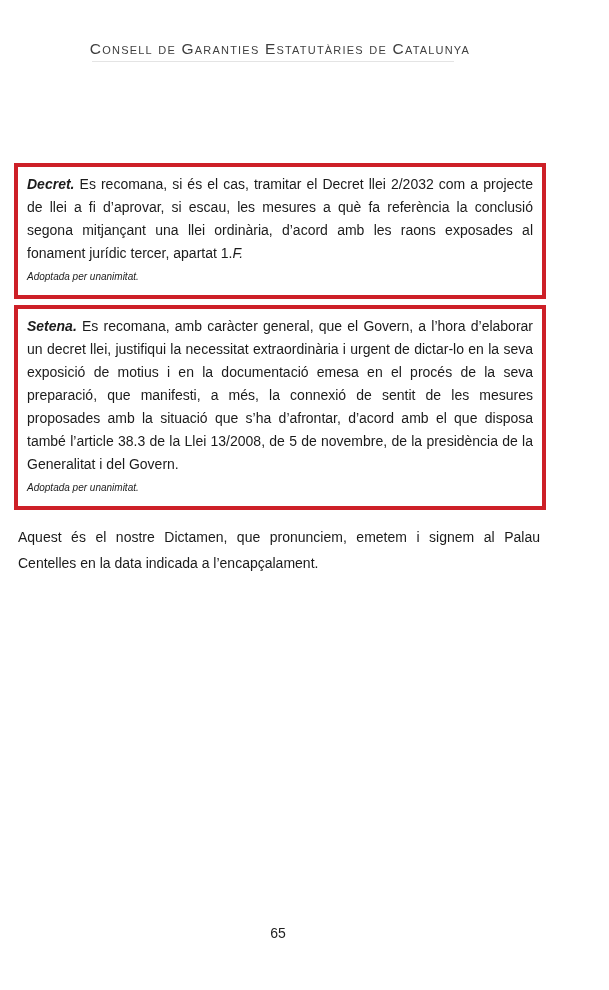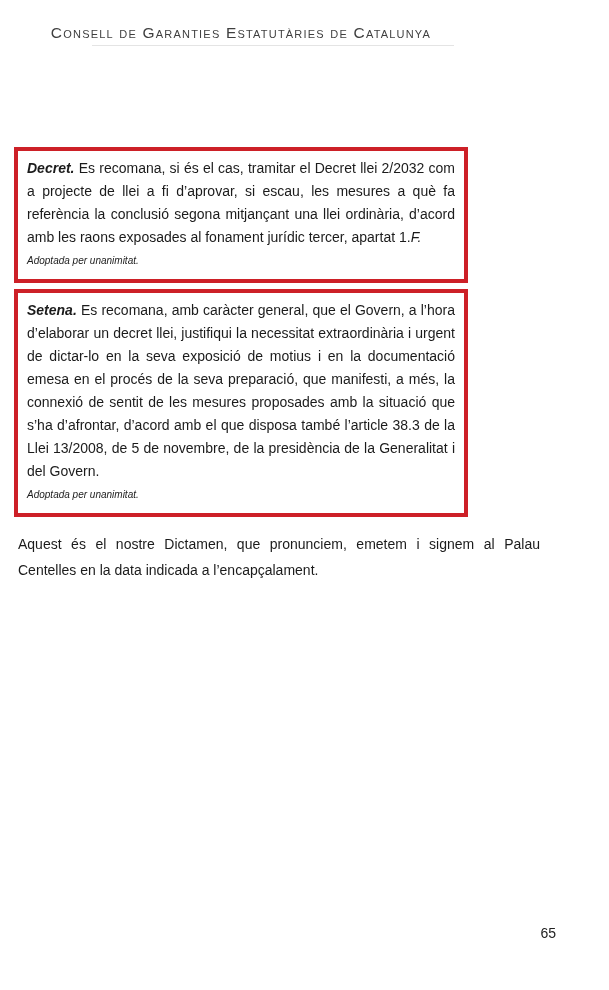--- a/index.html
+++ b/index.html
@@ -11,21 +11,22 @@
     position: relative;
     width: 609px;
     height: 990px;
     background: #ffffff;
     font-family: "Liberation Sans", sans-serif;
     color: #1b1b1b;
     overflow: hidden;
   }
   .content {
     margin-left: 14px;
-    width: 454px;
+    width: 532px;
+    margin-top: 16px;
   }
   .doc-header {
     padding-top: 24px;
     text-align: center;
     font-variant: small-caps;
     letter-spacing: 1.2px;
     font-size: 15.5px;
     color: #3f3f3f;
   }
   .header-rule {
@@ -63,21 +64,21 @@
     width: 522px;
     font-size: 14px;
     line-height: 26px;
     text-align: justify;
   }
   .page-number {
     position: absolute;
     top: 925px;
     left: 0;
     width: 556px;
-    text-align: right;
+    text-align: center;
     font-size: 14px;
     color: #222222;
   }
 </style>
 </head>
 <body>
 
 <div class="page">
   <div class="content">
 

